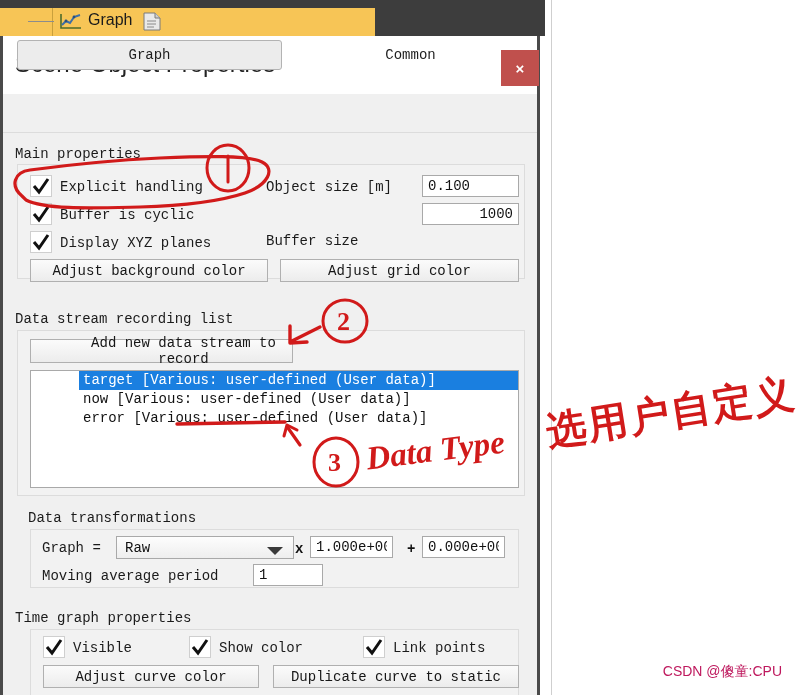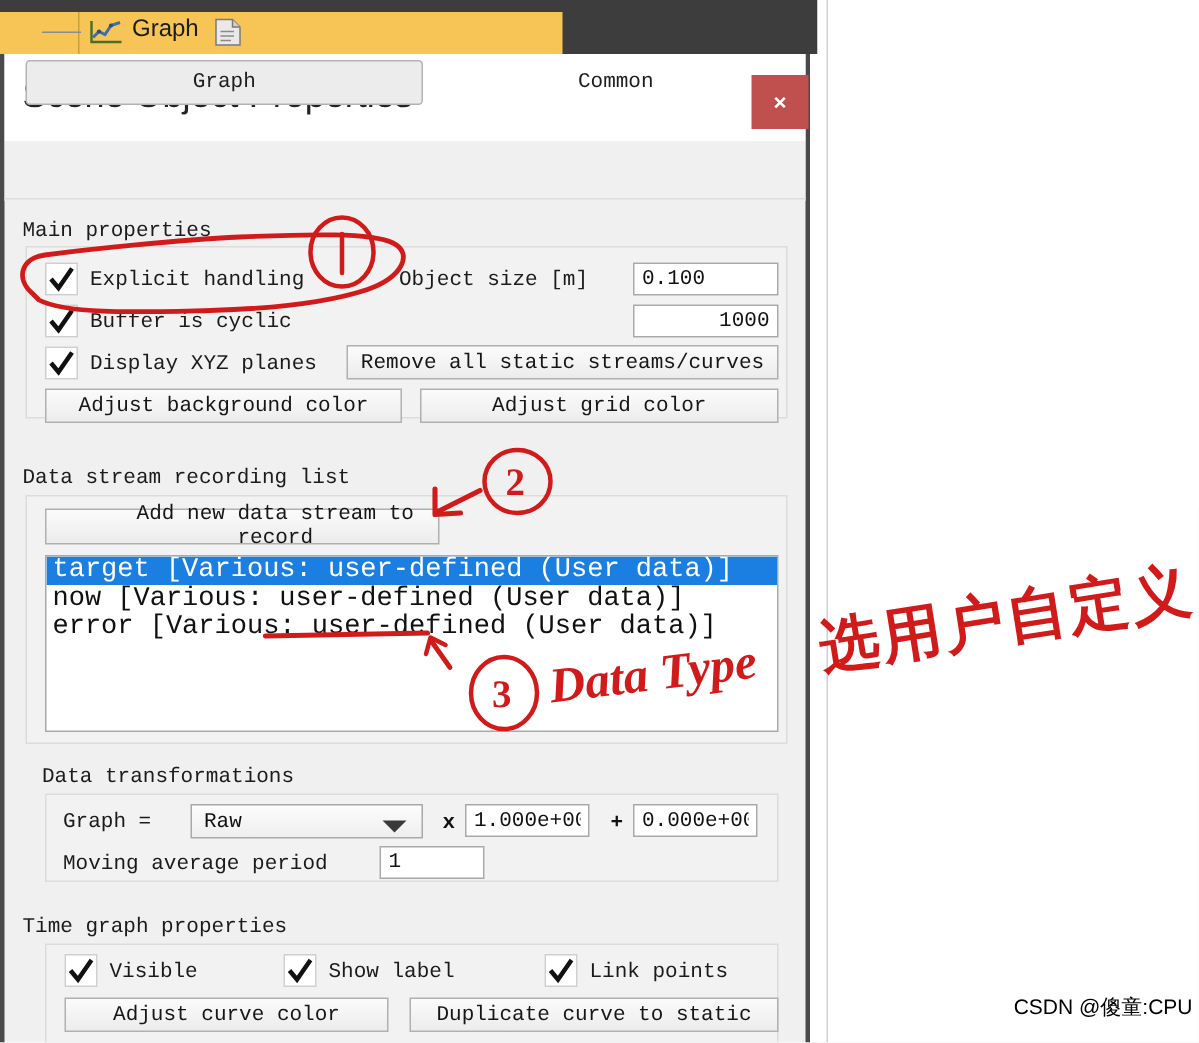--- a/index.html
+++ b/index.html
@@ -57,22 +57,22 @@
     font-family:"Liberation Mono","DejaVu Sans Mono",monospace;font-size:14px;color:#111;
     padding:0 5px;line-height:normal;outline:none;}
   .btn{position:absolute;background:linear-gradient(#fbfbfb,#ececec);border:1px solid #b0b0b0;
     box-sizing:border-box;font-family:"Liberation Mono","DejaVu Sans Mono",monospace;
     font-size:14px;color:#161616;cursor:pointer;display:flex;align-items:center;
     justify-content:center;padding:0;}
 
   
   .listbox{position:absolute;background:#ffffff;border:1px solid #a9a9a9;box-sizing:border-box;
     overflow:hidden;}
-  .listitem{height:19px;line-height:19px;font-size:18px;color:#111;padding-left:4px;
-    white-space:nowrap;cursor:pointer;}
+  .listitem{height:19px;line-height:19px;font-size:14px;color:#111;padding-left:4px;
+    white-space:nowrap;cursor:pointer;margin-left:48px;}
   .listitem.sel{background:#1a7fe0;color:#ffffff;}
 
   
   .combo{position:absolute;background:linear-gradient(#fdfdfd,#eeeeee);border:1px solid #a9a9a9;
     box-sizing:border-box;cursor:pointer;}
   .combo .ctext{position:absolute;left:8px;top:3px;font-size:14px;color:#111;}
   .combo .carrow{position:absolute;right:10px;top:10px;width:0;height:0;
     border-left:8px solid transparent;border-right:8px solid transparent;border-top:8px solid #3a3a3a;}
 
   .opsym{position:absolute;font-size:14px;color:#111;font-weight:bold;}
@@ -81,21 +81,21 @@
   .anno{position:absolute;pointer-events:none;}
   .hand-cn{position:absolute;color:#d11a1a;font-family:"Liberation Sans",sans-serif;
     font-size:40px;font-weight:bold;transform:rotate(-9deg);white-space:nowrap;
     pointer-events:none;letter-spacing:2px;}
   .hand-en{position:absolute;color:#d11a1a;font-family:"Liberation Serif",serif;
     font-size:33px;font-weight:bold;font-style:italic;transform:rotate(-7deg);
     white-space:nowrap;pointer-events:none;}
   .num-mark{position:absolute;color:#d11a1a;font-family:"Liberation Serif",serif;
     font-size:26px;font-weight:bold;pointer-events:none;}
 
-  .watermark{position:absolute;right:4px;bottom:14px;color:#000000;
+  .watermark{position:absolute;right:17px;bottom:14px;color:#be185d;
     font-family:"Liberation Sans",sans-serif;font-size:14px;white-space:nowrap;}
 </style>
 </head>
 <body>
 
 <div id="root">
 
   <div class="bg-dark"></div>
   <div class="tabstrip"></div>
   <div class="tabstrip-line"></div>
@@ -156,41 +156,40 @@
         </svg>
     </div>
     <div class="cklabel" style="left:57px;top:199px;">Display XYZ planes</div>
 
     <div class="cklabel" style="left:263px;top:143px;">Object size [m]</div>
     <input class="fld" style="left: 419px; top: 139px; width: 97px; height: 22px;" value="0.100">
 
     <div class="cklabel" style="left:263px;top:171px;margin-top:26px;">Buffer size</div>
     <input class="fld" style="left: 419px; top: 167px; width: 97px; height: 22px; text-align: right;" value="1000">
 
-    <button class="btn" style="left:228px;top:194px;width:288px;height:23px;">Remove all static streams/curves</button>
 
     <button class="btn" style="left:27px;top:223px;width:238px;height:23px;">Adjust background color</button>
     <button class="btn" style="left:277px;top:223px;width:239px;height:23px;">Adjust grid color</button>
 
     <div class="grp-label" style="left:12px;top:275px;">Data stream recording list</div>
     <div class="panel" style="left:14px;top:294px;width:508px;height:166px;"></div>
 
     <button class="btn" style="left:27px;top:303px;width:263px;height:24px;padding-left:44px;">Add new data stream to record</button>
 
     <div class="listbox" style="left:27px;top:334px;width:489px;height:118px;">
       <div class="listitem sel">target [Various: user-defined (User data)]</div>
       <div class="listitem">now [Various: user-defined (User data)]</div>
       <div class="listitem">error [Various: user-defined (User data)]</div>
     </div>
 
     <div class="grp-label" style="left:25px;top:474px;">Data transformations</div>
     <div class="panel" style="left:27px;top:493px;width:489px;height:59px;"></div>
 
     <div class="cklabel" style="left:39px;top:504px;">Graph =</div>
-    <div class="combo" style="left:124px;top:500px;width:155px;height:23px;">
+    <div class="combo" style="left:113px;top:500px;width:178px;height:23px;">
       <span class="ctext">Raw</span>
       <span class="carrow"></span>
     </div>
     <div class="opsym" style="left:292px;top:505px;">x</div>
     <input class="fld" style="left: 307px; top: 500px; width: 83px; height: 22px;" value="1.000e+00">
     <div class="opsym" style="left:404px;top:505px;">+</div>
     <input class="fld" style="left: 419px; top: 500px; width: 83px; height: 22px;" value="0.000e+00">
 
     <div class="cklabel" style="left:39px;top:532px;">Moving average period</div>
     <input class="fld" style="left: 250px; top: 528px; width: 70px; height: 22px;" value="1">
@@ -203,21 +202,21 @@
           <polyline points="3,10 8,16 17,3" fill="none" stroke="#111" stroke-width="3"></polyline>
         </svg>
     </div>
     <div class="cklabel" style="left:70px;top:604px;">Visible</div>
 
     <div class="chk" style="left:186px;top:600px;">
       <svg width="20" height="20" viewBox="0 0 20 20">
           <polyline points="3,10 8,16 17,3" fill="none" stroke="#111" stroke-width="3"></polyline>
         </svg>
     </div>
-    <div class="cklabel" style="left:216px;top:604px;">Show label</div>
+    <div class="cklabel" style="left:216px;top:604px;">Show color</div>
 
     <div class="chk" style="left:360px;top:600px;">
       <svg width="20" height="20" viewBox="0 0 20 20">
           <polyline points="3,10 8,16 17,3" fill="none" stroke="#111" stroke-width="3"></polyline>
         </svg>
     </div>
     <div class="cklabel" style="left:390px;top:604px;">Link points</div>
 
     <button class="btn" style="left:40px;top:629px;width:216px;height:23px;text-align:right;">Adjust curve color</button>
     <button class="btn" style="left:270px;top:629px;width:246px;height:23px;">Duplicate curve to static</button>

